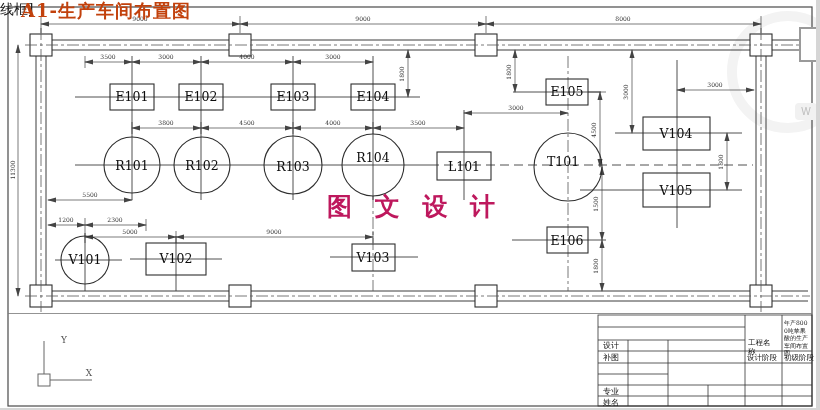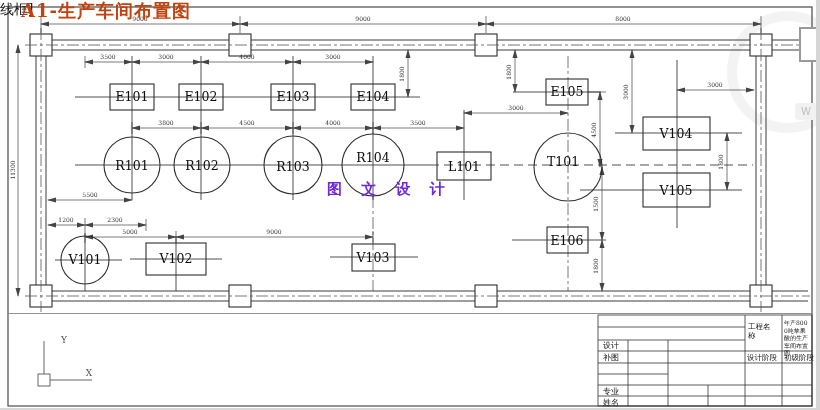--- a/index.html
+++ b/index.html
@@ -2,31 +2,31 @@
 <html><head>
 <meta charset="utf-8">
 <style>
   html,body{margin:0;padding:0}
   body{width:820px;height:410px;background:#fff;position:relative;overflow:hidden;
        font-family:"DejaVu Serif", serif;}
   .abs{position:absolute}
   #corner-tag{left:0;top:1px;font-size:14px;color:#222;white-space:nowrap}
   #main-title{left:21px;top:-1px;font-size:18px;font-weight:bold;color:#c2410c;
               letter-spacing:1px;white-space:nowrap;font-family:"DejaVu Serif",serif}
-  #watermark{left:327px;top:180px;font-size:15px;font-weight:bold;color:#6d28d9;
+  #watermark{left:327px;top:190px;font-size:25px;font-weight:bold;color:#be185d;
              letter-spacing:7px;white-space:nowrap}
   #w-badge{left:795px;top:103px;width:22px;height:17px;background:#f1f1f1;border-radius:4px;
            color:#bdbdbd;font-size:10px;text-align:center;line-height:17px;
            font-family:"Liberation Sans",sans-serif}
   #scroll-artifact{left:799px;top:27px;width:15px;height:31px;background:#fff;border:2px solid #9a9a9a}
   #right-edge{right:0;top:0;width:4px;height:410px;background:#d6d6d6}
   #bottom-edge{left:0;top:408px;width:820px;height:2px;background:#d6d6d6}
   #project-name{left:784px;top:319px;width:27px;font-size:6px;line-height:7.6px;color:#222;
                 word-break:break-all}
-  #project-label{left:748px;top:322px;width:25px;font-size:7.5px;line-height:9px;color:#111;
+  #project-label{left:748px;top:338px;width:25px;font-size:7.5px;line-height:9px;color:#111;
                  word-break:break-all}
   svg{position:absolute;left:0;top:0}
   svg text{text-anchor:middle}
   .dt{font-size:6px;fill:#333;font-family:"DejaVu Serif",serif}
   .tag{font-size:12.5px;fill:#0d0d0d;font-family:"DejaVu Serif",serif}
   .tb{font-size:8px;fill:#111;text-anchor:start}
   .tbs{font-size:7.5px;fill:#111;text-anchor:start}
   .ax{font-size:9px;fill:#555}
 </style>
 </head>

